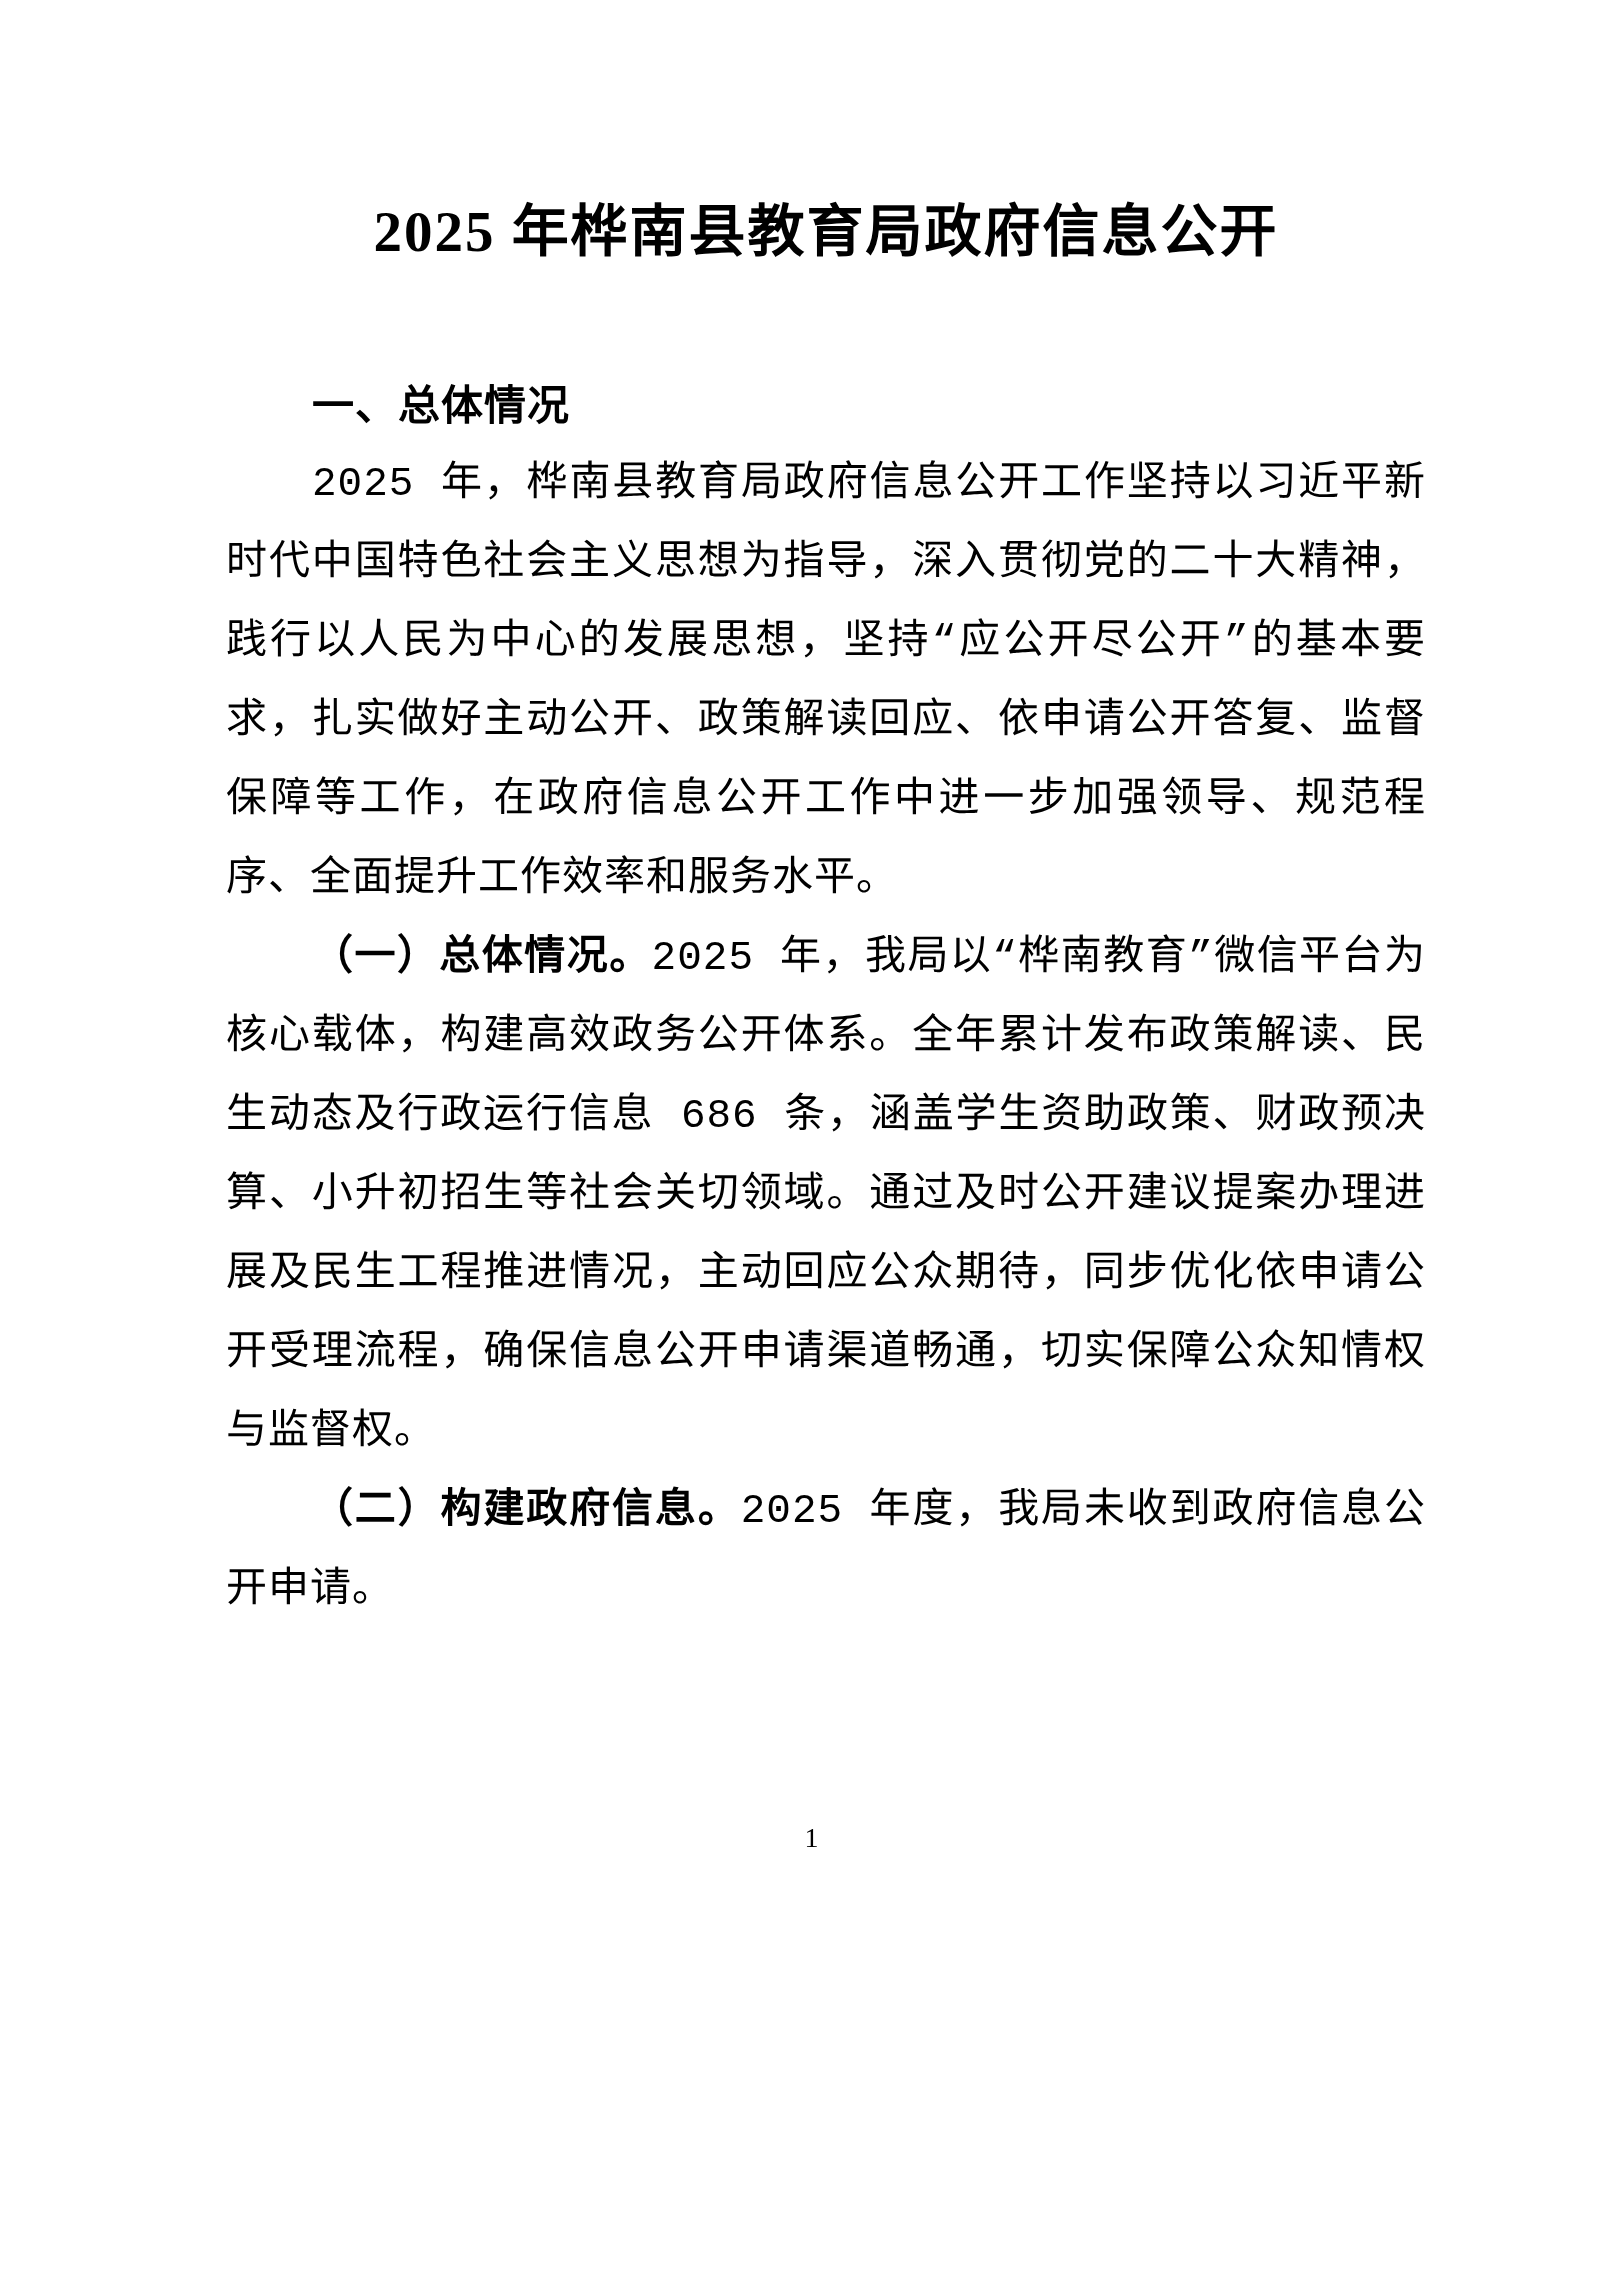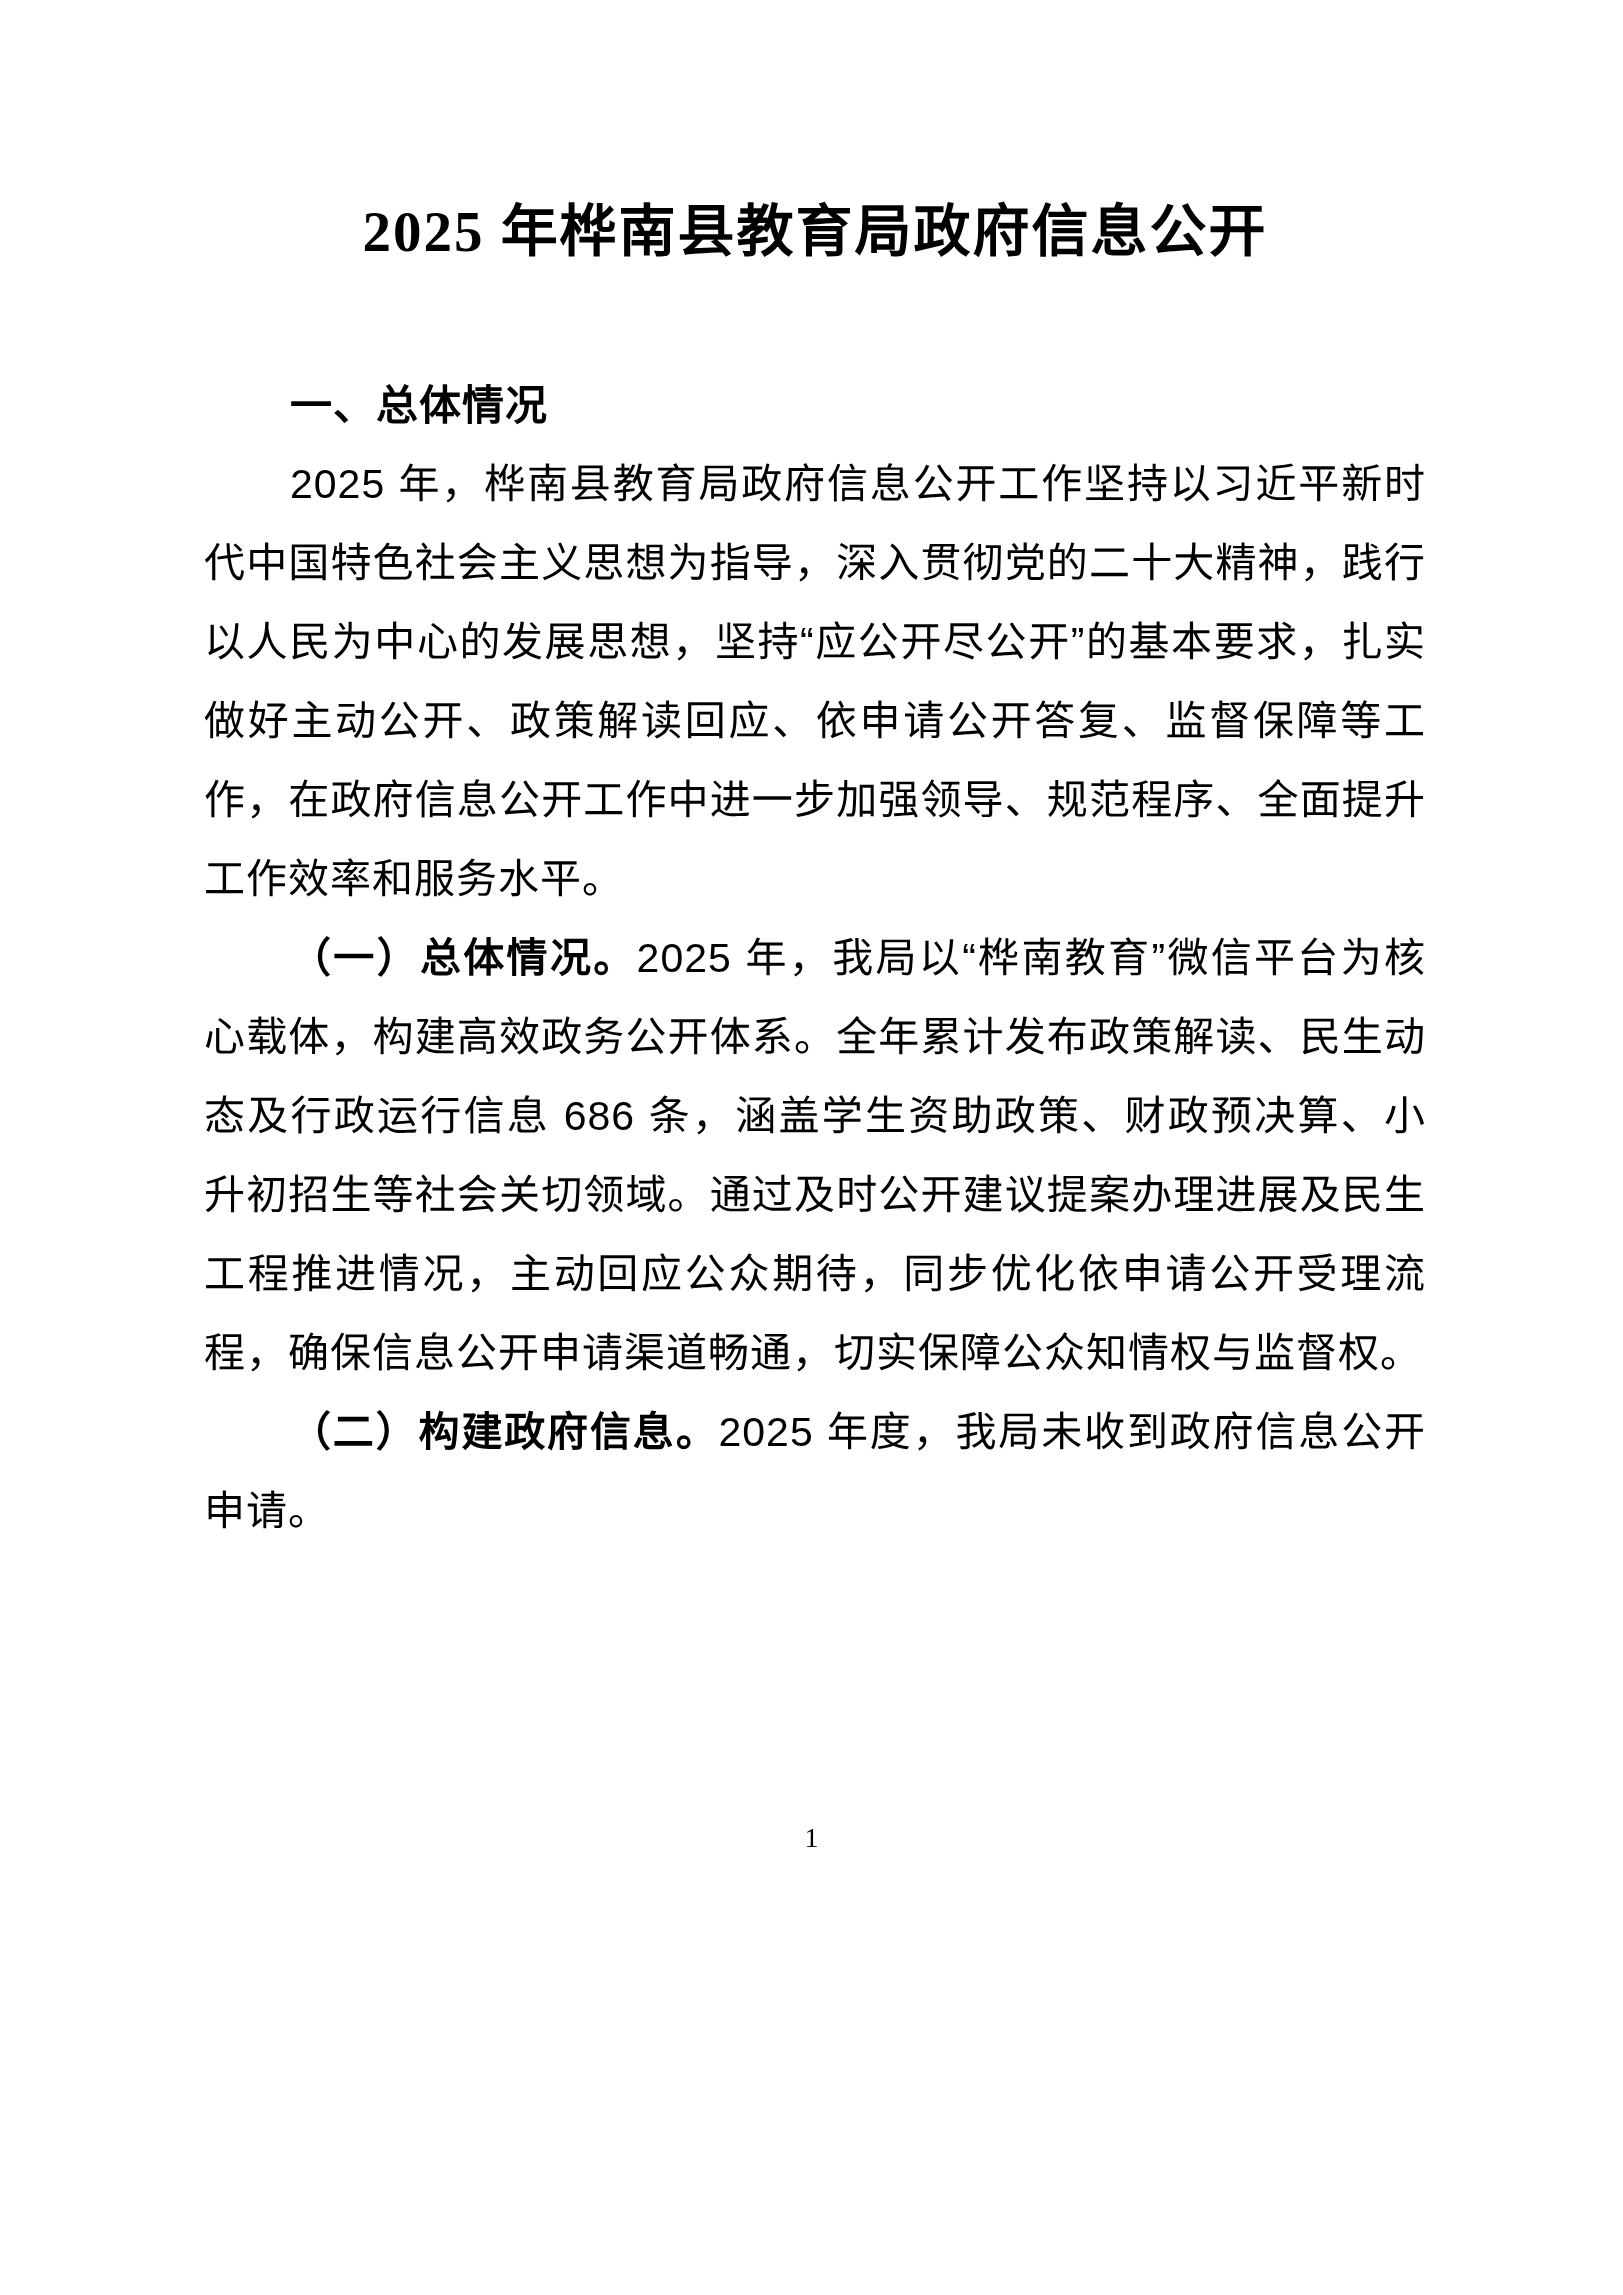--- a/index.html
+++ b/index.html
@@ -8,20 +8,21 @@
     background: #ffffff;
   }
   .page {
     position: relative;
     width: 1623px;
     height: 1978px;
     background: #ffffff;
     color: #000000;
     box-sizing: border-box;
     overflow: hidden;
+    padding-left: 22px;
   }
   .doc-title {
     margin: 189px 197px 0 204px;
     text-align: center;
     font-family: "Liberation Serif", "DejaVu Serif", serif;
     font-weight: 700;
     font-size: 57px;
     line-height: 86px;
     letter-spacing: 2px;
   }
@@ -36,21 +37,21 @@
     margin: 91px 0 0 0;
     font-family: Liberation Sans, sans-serif;
     font-weight: 700;
     font-size: 42px;
     line-height: 79px;
     text-indent: 86px;
     letter-spacing: 1px;
   }
   .para {
     margin: 0;
-    font-family: Liberation Sans, sans-serif;
+    font-family: Liberation Mono, monospace;
     font-size: 41px;
     line-height: 79px;
     letter-spacing: 1px;
     text-align: justify;
     text-justify: inter-character;
     text-indent: 86px;
   }
   .para .lead {
     font-weight: 700;
   }

